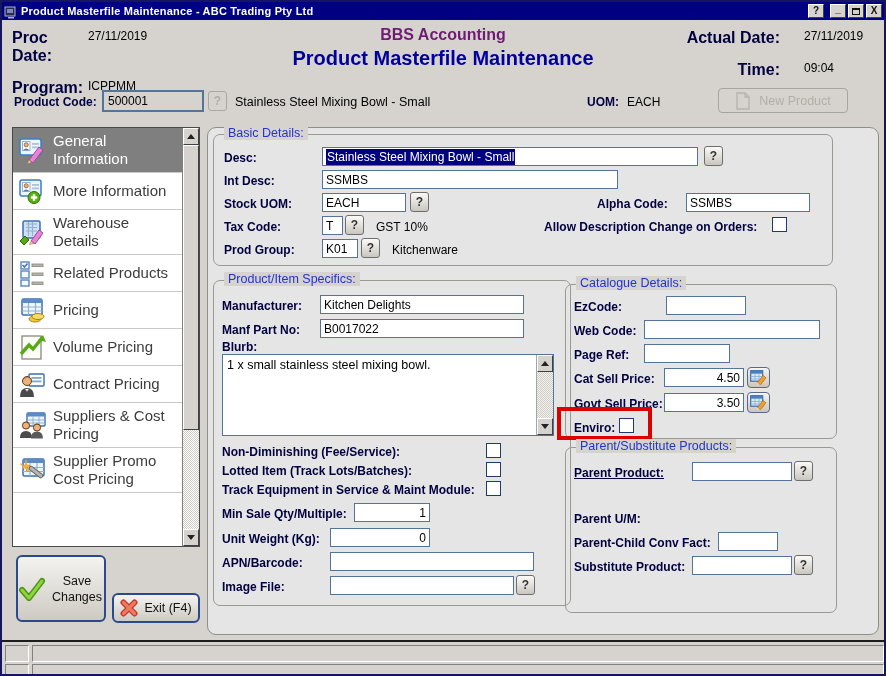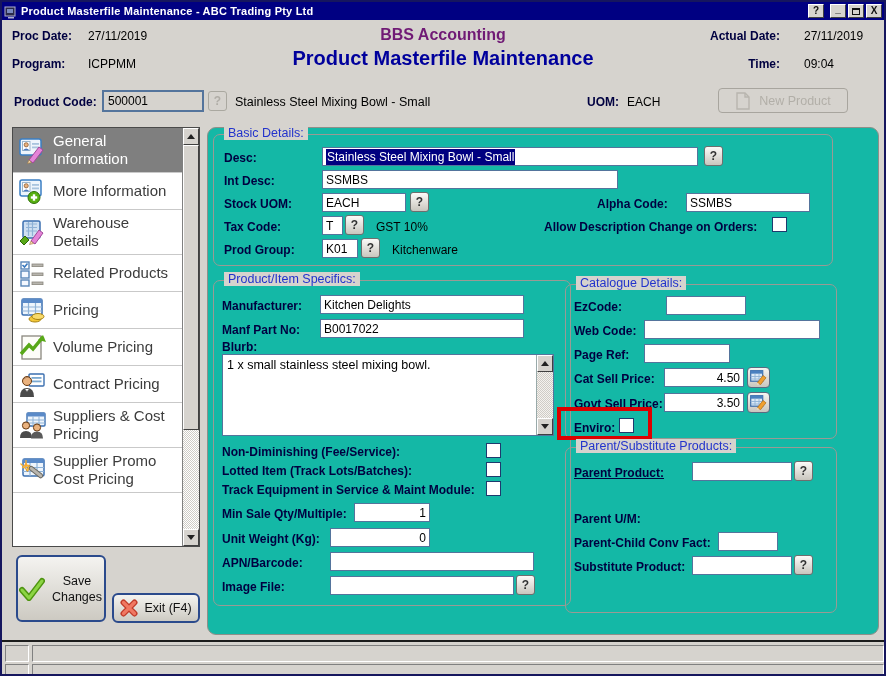--- a/index.html
+++ b/index.html
@@ -20,21 +20,21 @@
     width:16px; height:14px; margin-left:2px; background:#d6d3ce;
     border-top:1px solid #fff; border-left:1px solid #fff;
     border-right:1px solid #404040; border-bottom:1px solid #404040;
     font-size:10px; font-weight:bold; color:#111; display:flex; align-items:center; justify-content:center;
     line-height:1; cursor:default;
   }
   .tb-btn .max-glyph { width:8px; height:7px; border:1px solid #111; border-top-width:2px; }
   .tb-btn.minimize span { position:relative; top:-2px; }
   .tb-gap { width:4px; }
   
-  .hdr-label { font-size:12px; font-weight:bold; color:#000040; }
+  .hdr-label { font-size:16px; font-weight:bold; color:#000040; }
   .hdr-value { font-size:12px; color:#000; }
   .hdr-left { position:absolute; left:10px; top:27px; }
   .hdr-left .row { display:flex; gap:8px; margin-bottom:14px; }
   .hdr-left .row .hdr-label { width:68px; }
   .hdr-center { position:absolute; left:0; right:0; top:24px; text-align:center; }
   .app-title { font-size:16px; font-weight:bold; color:#701a75; }
   .screen-title { font-size:20px; font-weight:bold; color:#00009c; margin-top:3px; }
   .hdr-right { position:absolute; right:12px; top:27px; }
   .hdr-right .row { display:flex; gap:24px; margin-bottom:14px; justify-content:flex-end; }
   .hdr-right .row .hdr-label { text-align:right; }
@@ -88,21 +88,21 @@
   }
   .sb-track {
     flex:1; background-color:#fff;
     background-image:linear-gradient(45deg,#cfccc6 25%,transparent 25%,transparent 75%,#cfccc6 75%),
                      linear-gradient(45deg,#cfccc6 25%,transparent 25%,transparent 75%,#cfccc6 75%);
     background-size:2px 2px; background-position:0 0,1px 1px;
   }
   
   .content-panel {
     position:absolute; left:205px; top:125px; width:672px; height:508px;
-    border:1px solid #8f8f89; border-radius:9px; background:#14b8a6;
+    border:1px solid #8f8f89; border-radius:9px; background:#e5e5e5;
   }
   .groupbox { position:absolute; border:1px solid #9a9a94; border-radius:7px; }
   .groupbox > .gb-title {
     position:absolute; top:-9px; left:10px; background:#d6d3ce; padding:0 4px;
     font-size:12.5px; color:#2233cc; font-weight:normal;
   }
   .flabel { position:absolute; font-size:12px; font-weight:bold; color:#000040; white-space:nowrap; }
   .ftext  { position:absolute; font-size:12px; color:#000; white-space:nowrap; }
   .field {
     position:absolute; height:19px; background:#fff; border:1px solid #54749c;

